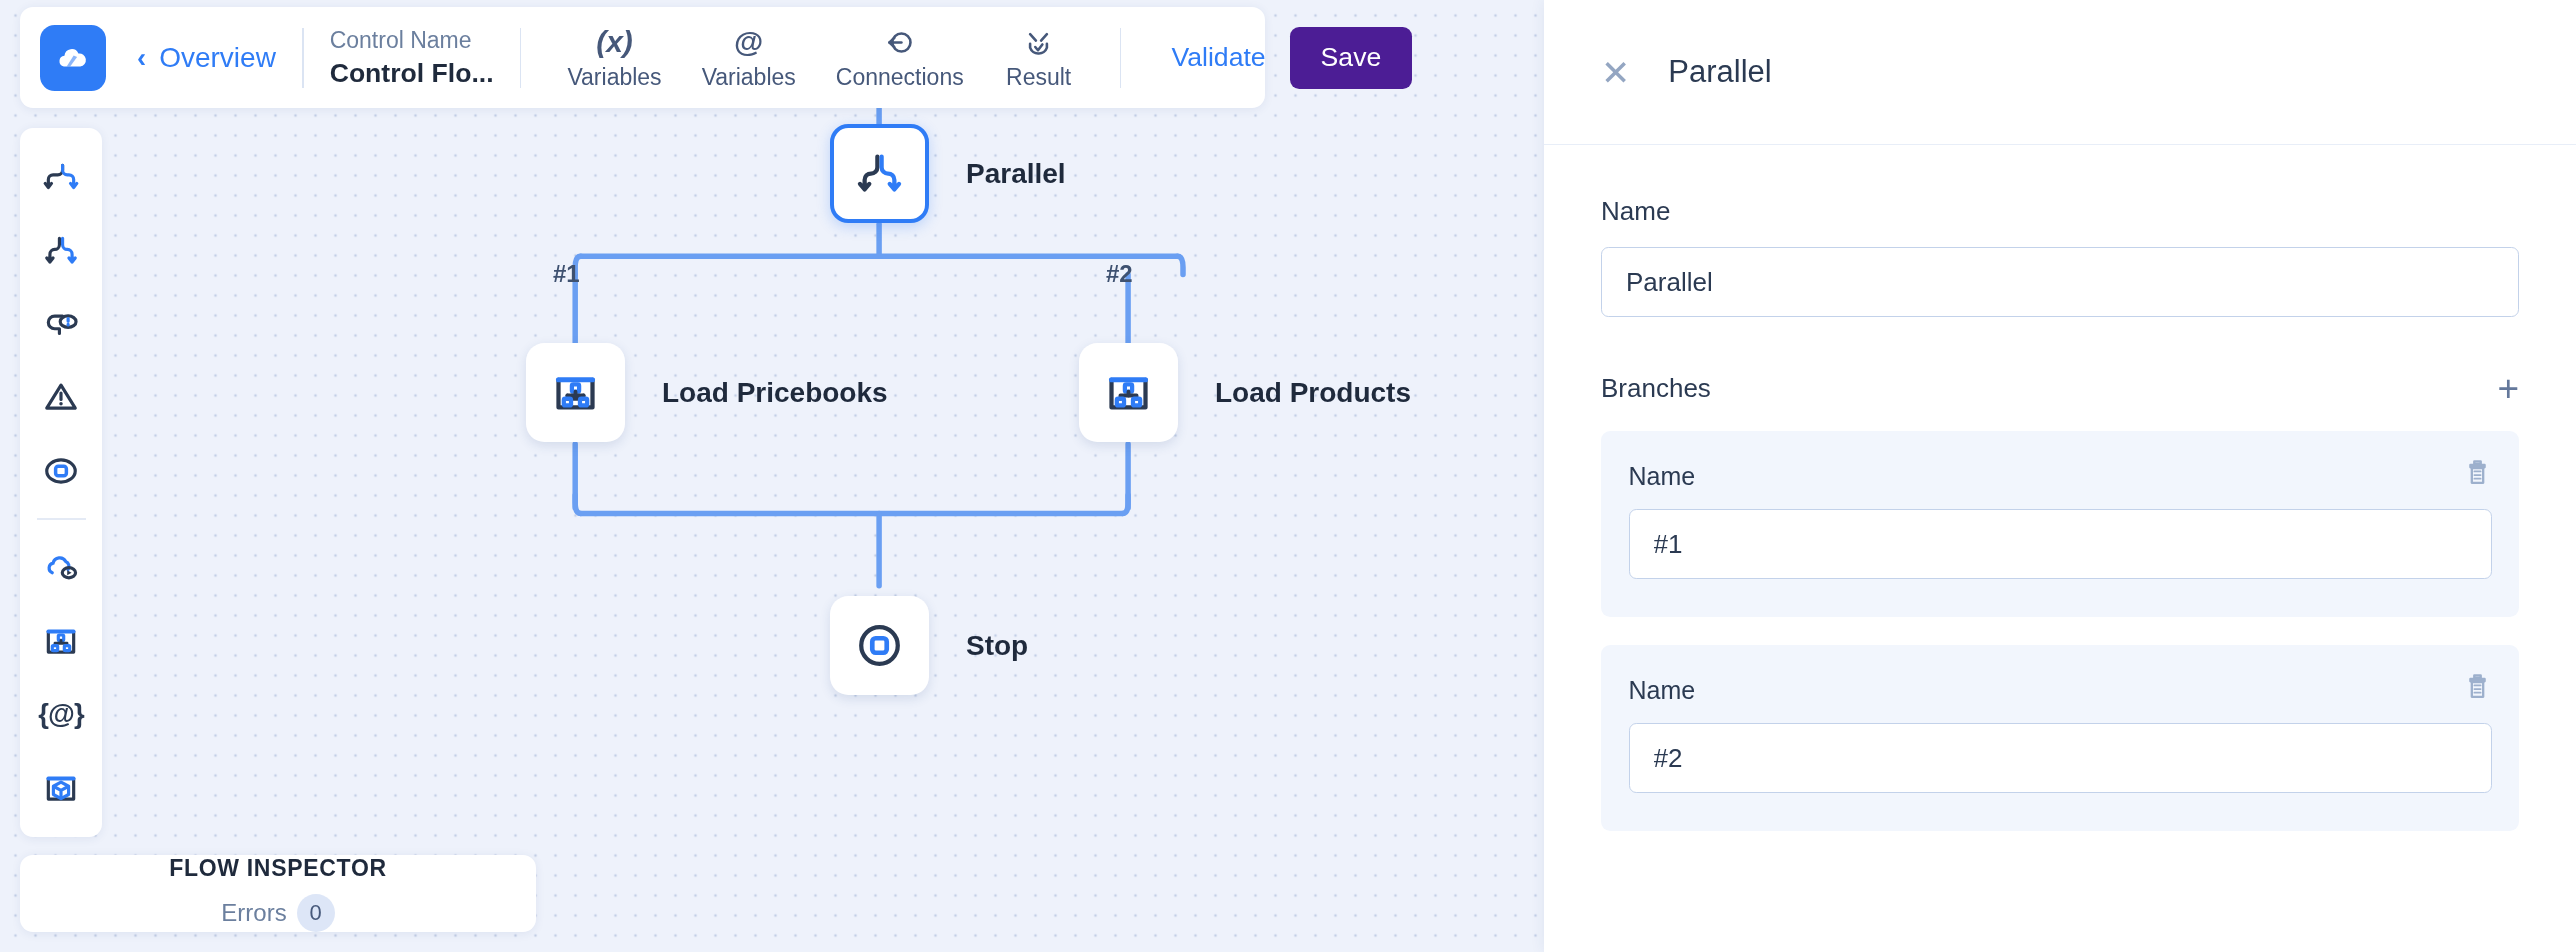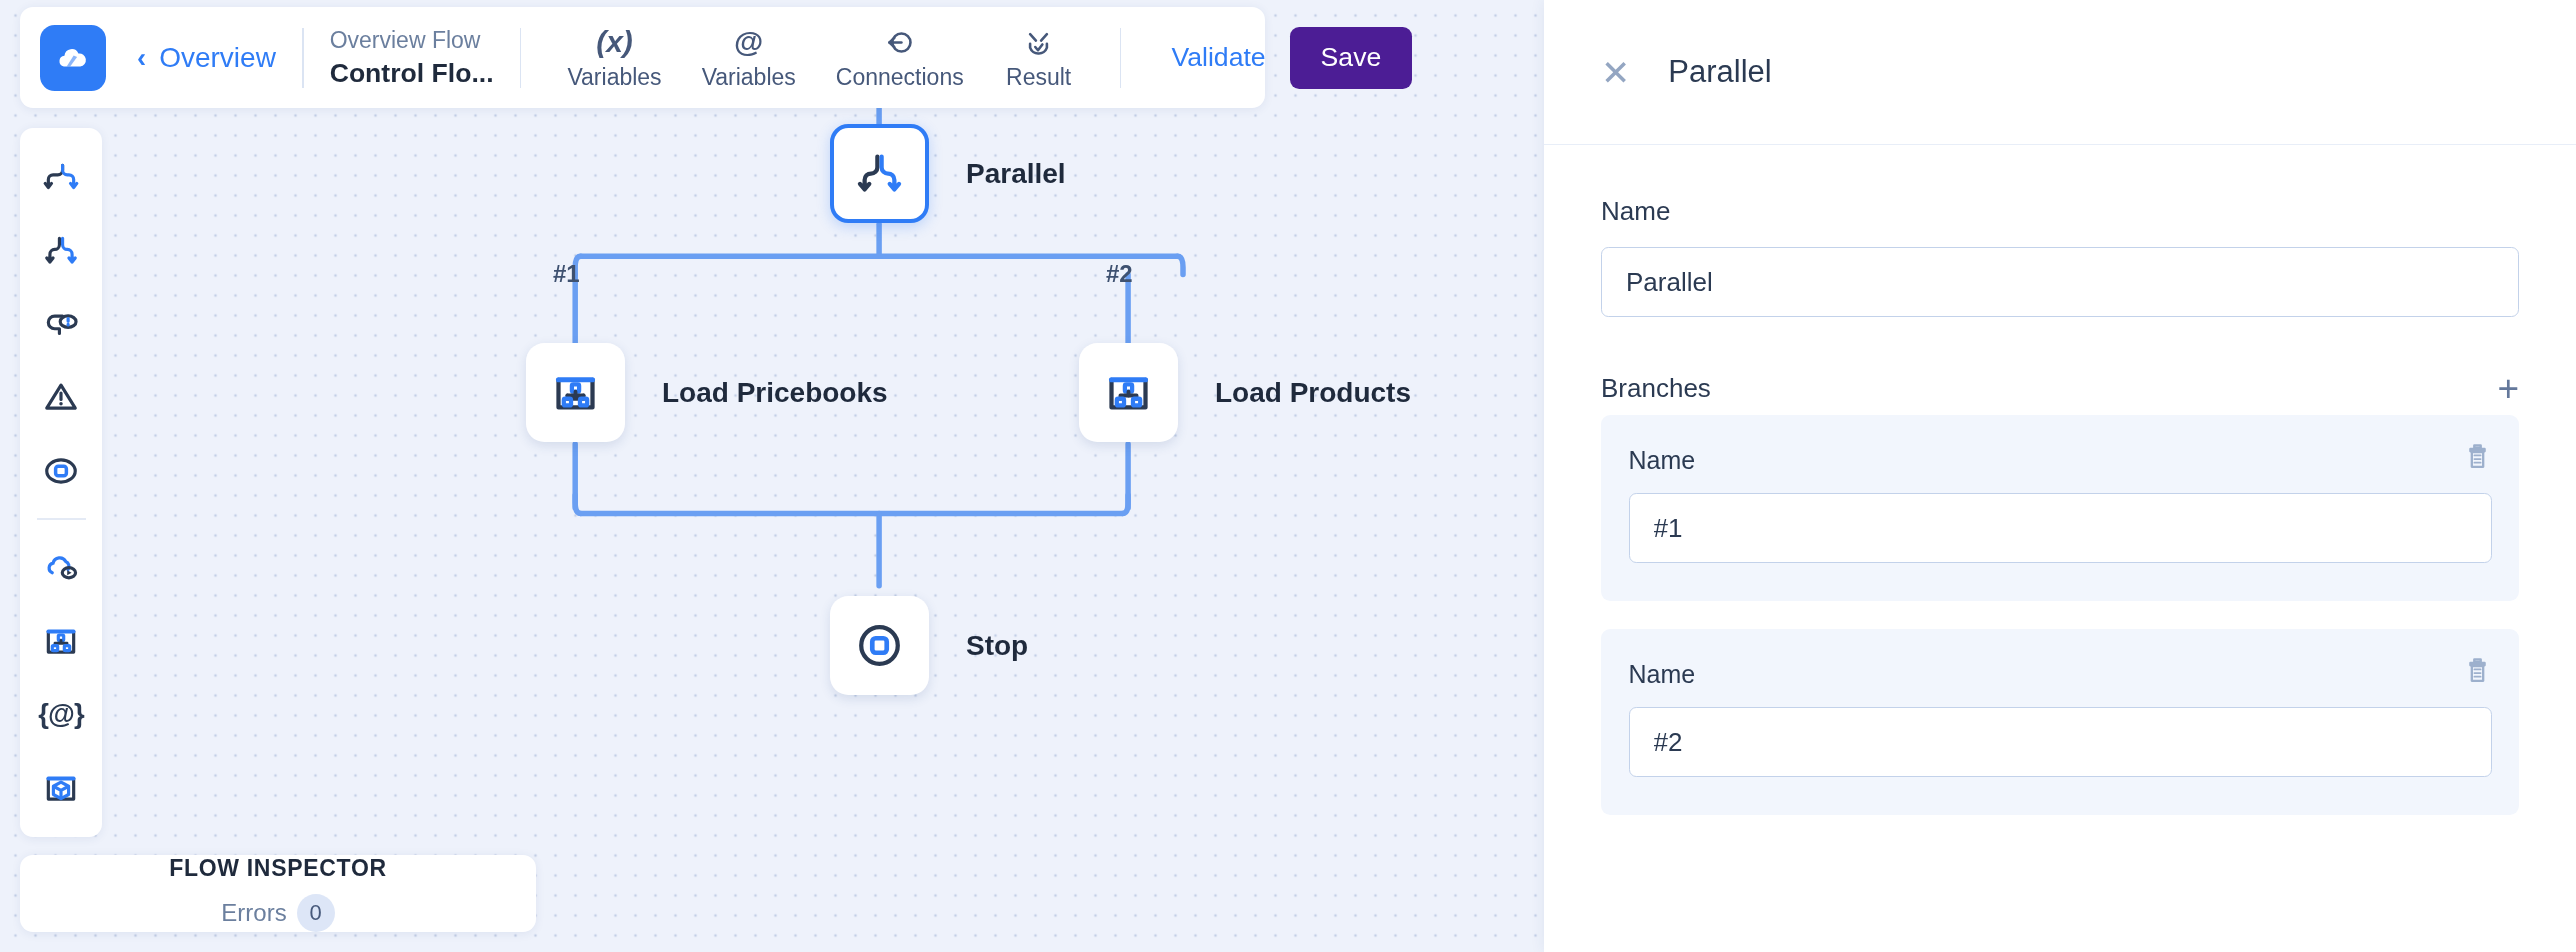--- a/index.html
+++ b/index.html
@@ -129,21 +129,21 @@
   .panel-title { font-size: 31px; color: #2b3a52; }
   .panel-body { padding: 51px 57px 0 57px; overflow-y: auto; }
   .field-label { font-size: 26px; color: #2b3a52; margin-bottom: 20px; }
   .text-input {
     width: 100%; height: 70px; border: 1.8px solid #c3d2ea; border-radius: 7.3px;
     background: #fff; font-size: 26px; color: #2b3a52; padding: 0 24px;
     font-family: "Liberation Sans", sans-serif; outline: none;
   }
   .section-row {
     display: flex; align-items: center; justify-content: space-between;
-    margin-top: 53px; margin-bottom: 8px;
+    margin-top: 53px; margin-bottom: 24px;
   }
   .section-title { font-size: 26px; color: #2b3a52; }
   .add-btn { font-size: 37px; color: #64789b; cursor: pointer; line-height: 1; font-weight: 300; }
   .branch-card {
     background: #f2f6fd; border-radius: 9.2px; padding: 31px 27.5px 38px 27.5px;
     margin-bottom: 27.5px; position: relative;
   }
   .branch-card .field-label { font-size: 25px; margin-bottom: 18.3px; }
   .trash { position: absolute; right: 26px; top: 26px; cursor: pointer; }
 </style>
@@ -245,21 +245,21 @@
     </div>
 
     <div class="back-link">
       <span class="chev">‹</span>
       <span>Overview</span>
     </div>
 
     <div class="vdiv"></div>
 
     <div class="crumb">
-      <div class="crumb-top">Overview Flow</div>
+      <div class="crumb-top">Control Name</div>
       <div class="crumb-bottom">Control Flo...</div>
     </div>
 
     <div class="vdiv"></div>
 
     <div class="tabs">
       <div class="tab">
         <div class="tab-icon">
           <span class="glyph">(x)</span>
         </div>

